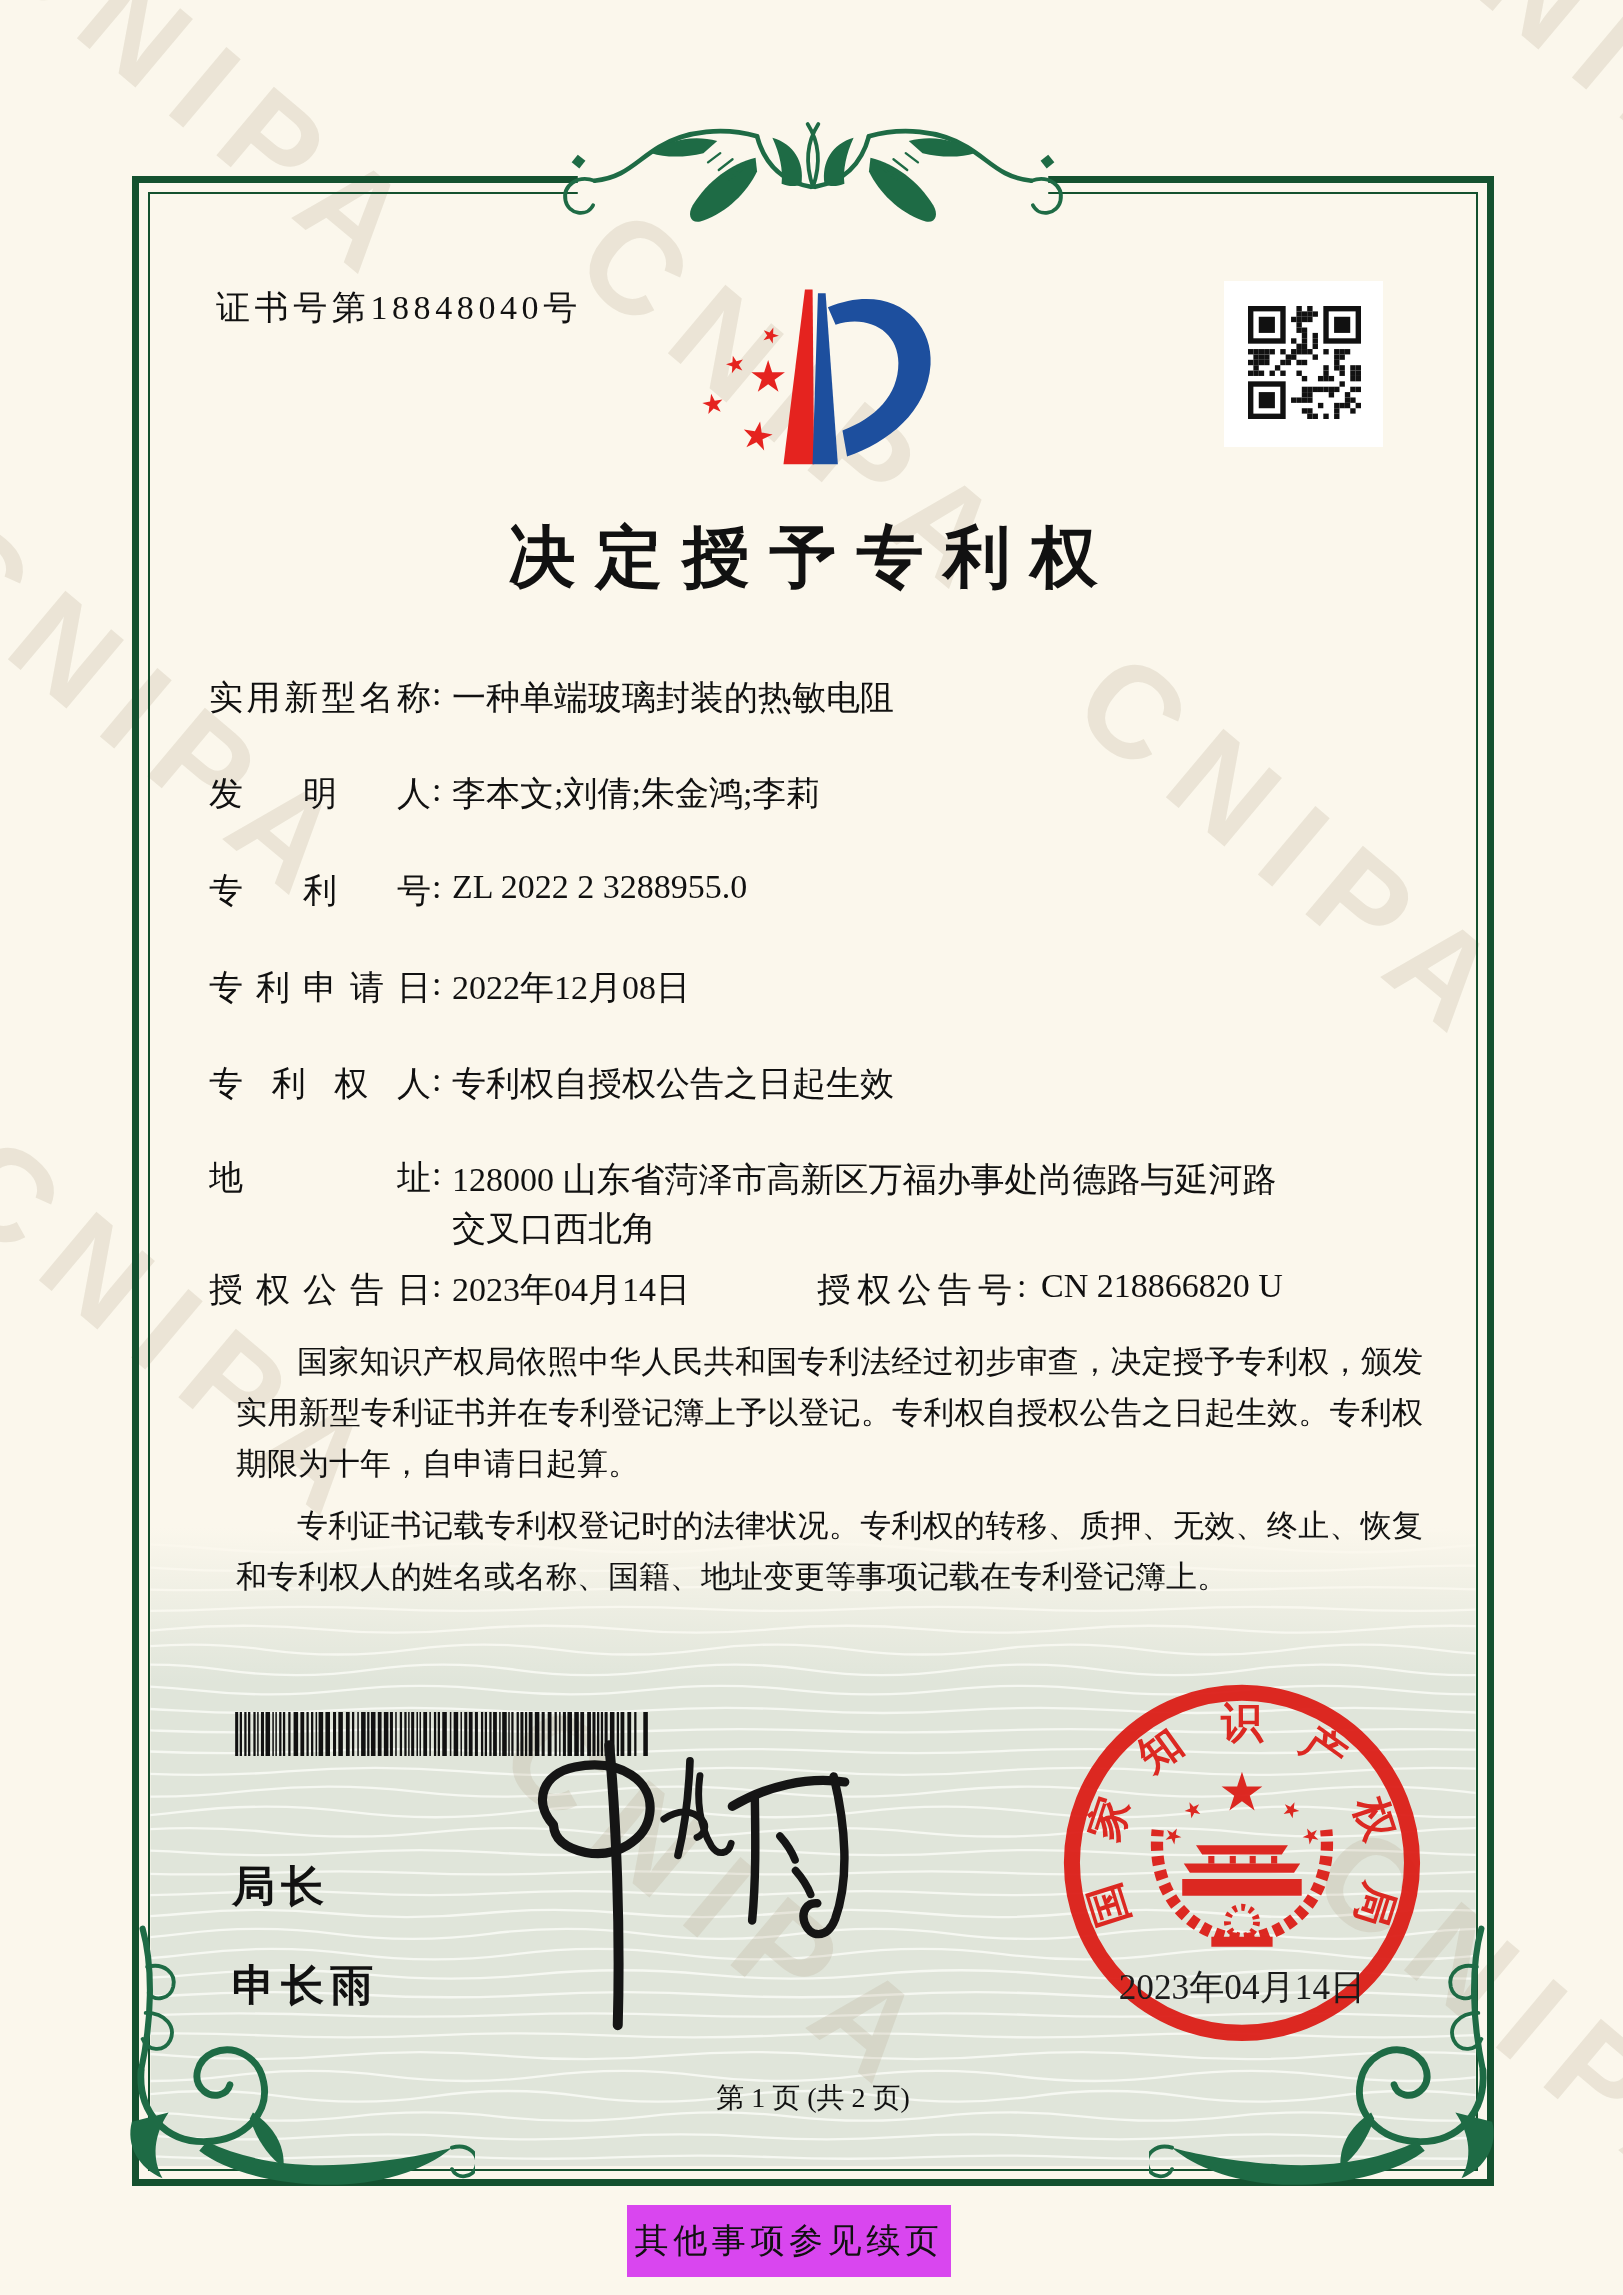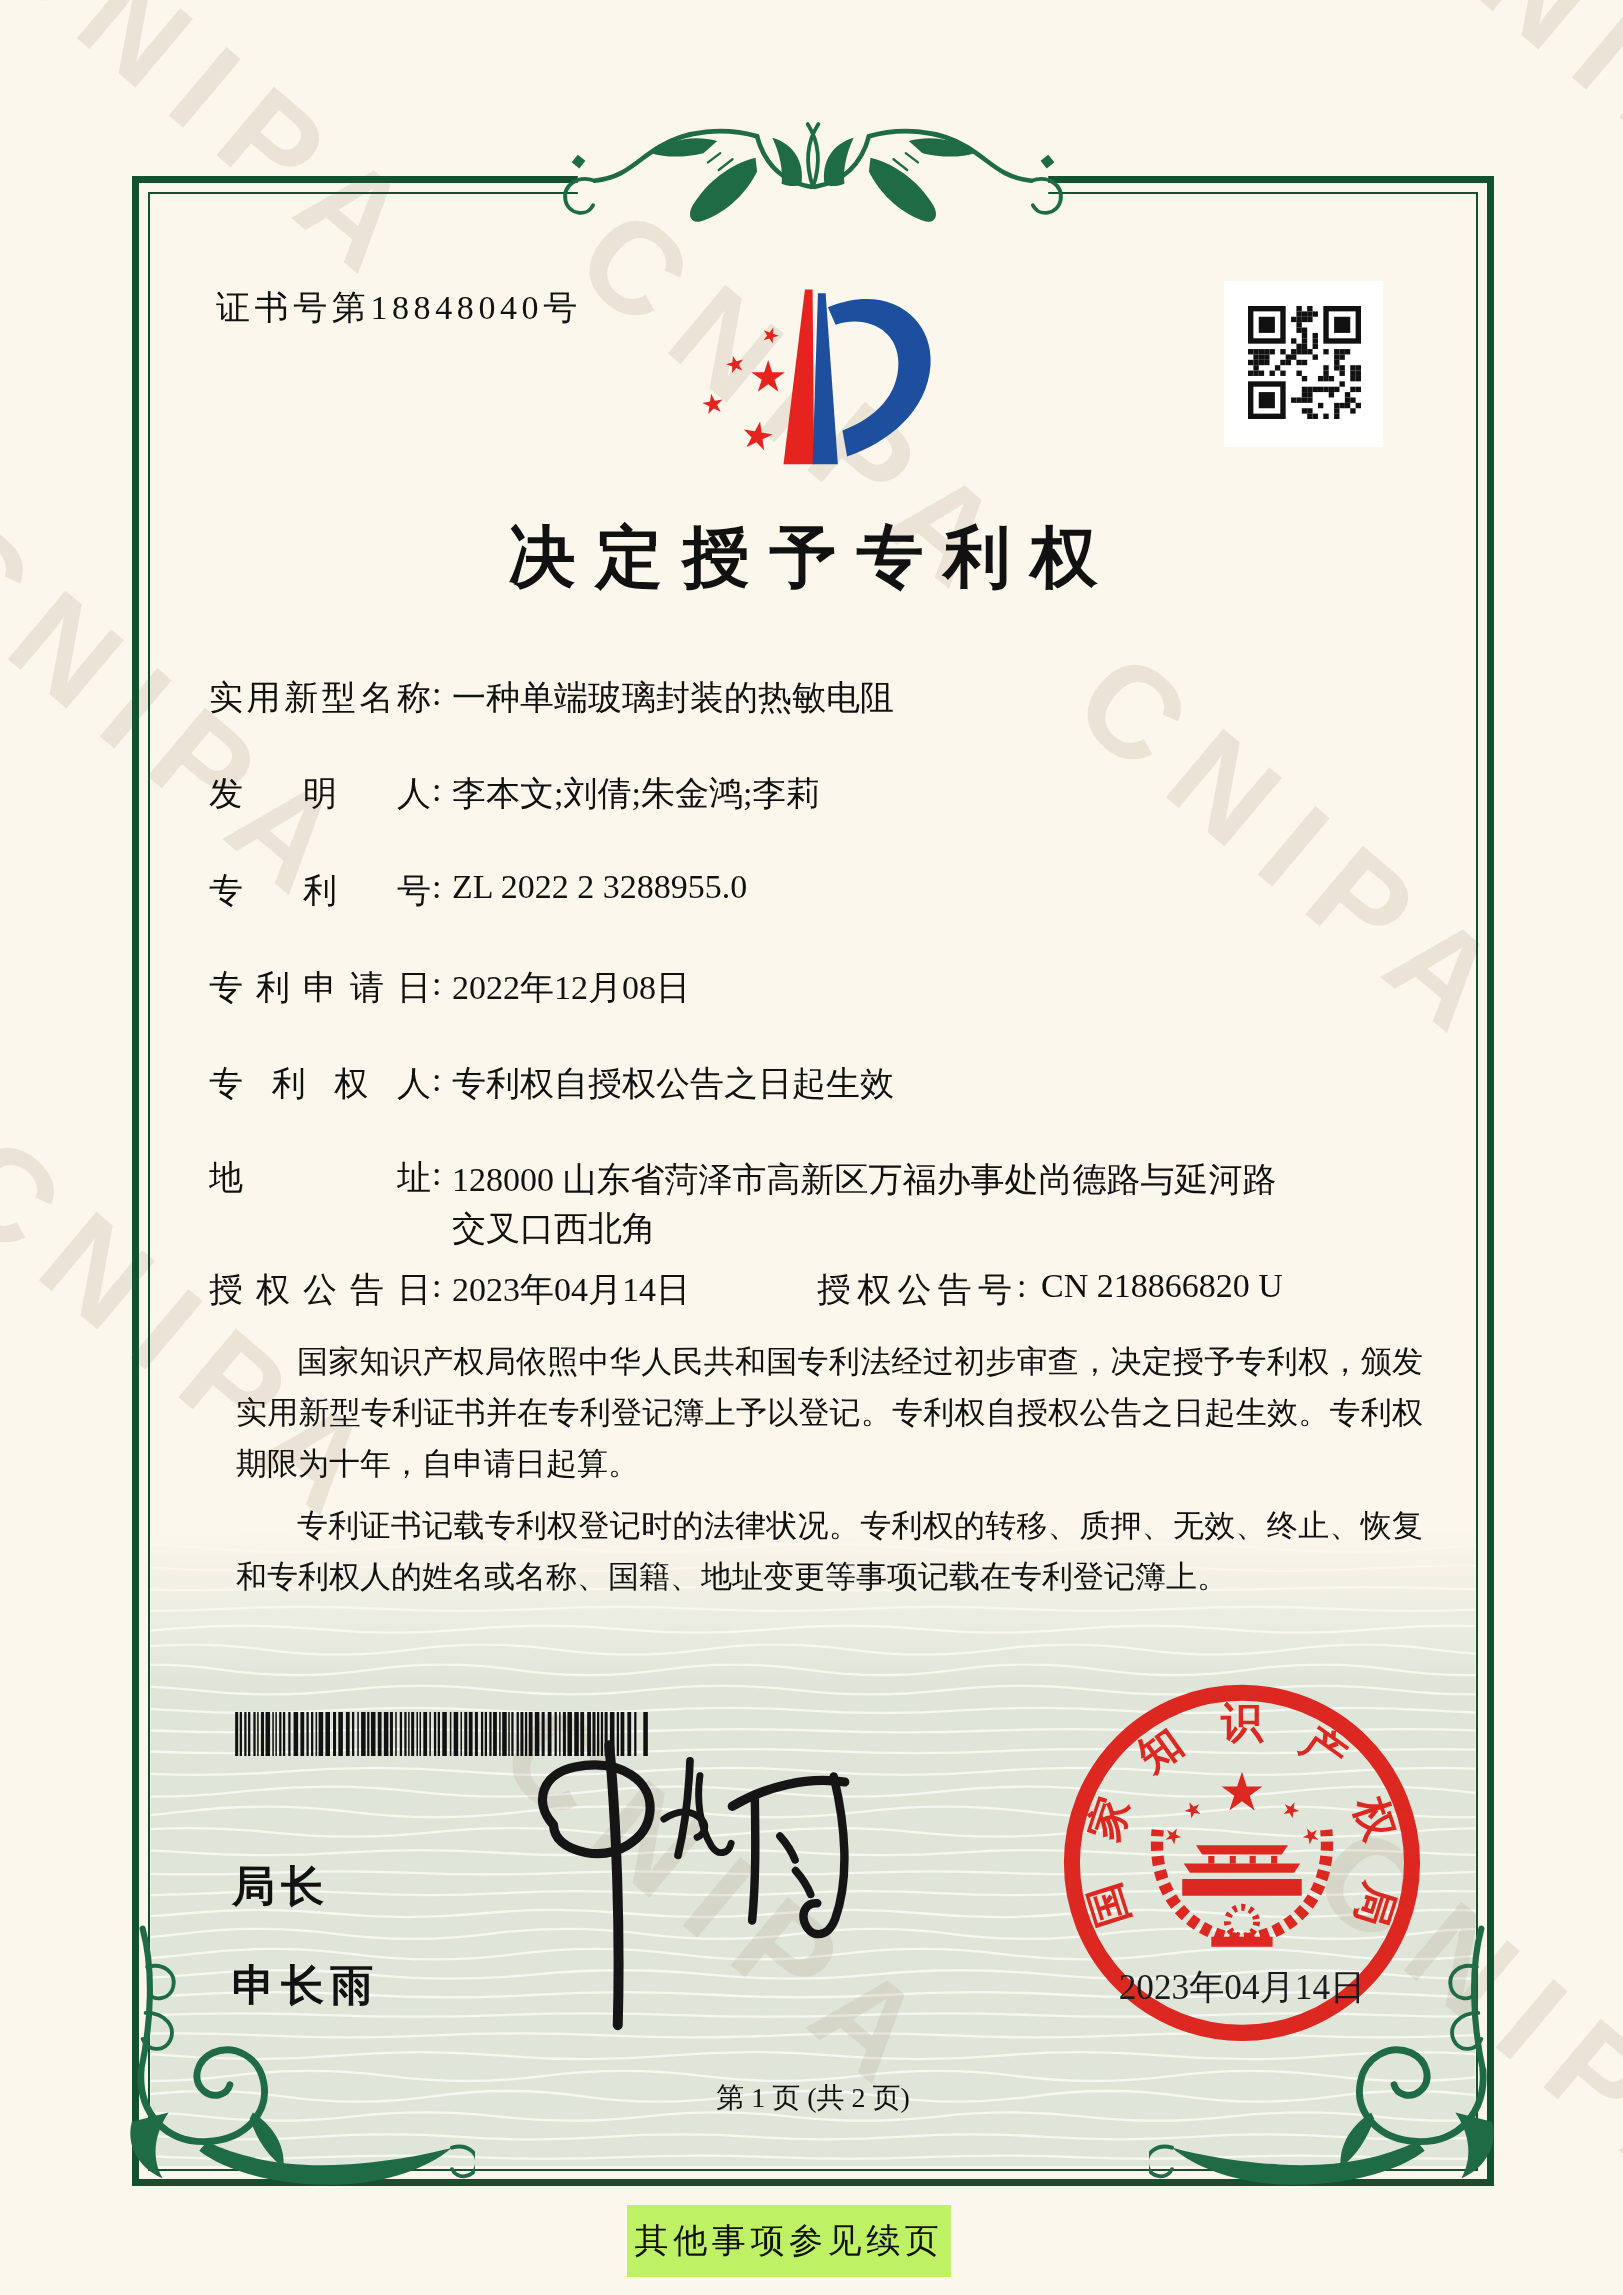--- a/index.html
+++ b/index.html
@@ -40,21 +40,21 @@
   
   .barcode{position:absolute;left:233px;top:1712px;z-index:5;}
   .signer-title{position:absolute;left:232px;top:1858px;font-family:"Liberation Sans","DejaVu Sans",sans-serif;
                 font-weight:600;font-size:43px;letter-spacing:6.1px;z-index:5;}
   .signer-name{position:absolute;left:232px;top:1957px;font-family:"Liberation Sans","DejaVu Sans",sans-serif;
                font-weight:600;font-size:43px;letter-spacing:6.1px;z-index:5;}
   .signature{position:absolute;left:466px;top:1727px;z-index:5;}
   .seal{position:absolute;left:1052px;top:1671px;z-index:6;opacity:0.95;}
   .page-footer{position:absolute;left:132px;top:2079px;width:1362px;text-align:center;
                font-size:28px;z-index:5;}
-  .cont-box{position:absolute;left:627px;top:2205px;width:324px;height:72px;background:#bef264;
+  .cont-box{position:absolute;left:627px;top:2205px;width:324px;height:72px;background:#d946ef;
             display:flex;align-items:center;justify-content:center;z-index:5;}
   .cont-box span{font-size:34px;letter-spacing:4.6px;}
 </style>
 </head>
 <body>
 
 <div class="page">
 
   <div class="wm" style="left:-54px;top:15.3px">CNIPA</div>
   <div class="wm" style="left:1349px;top:-23px">CNIPA</div>

